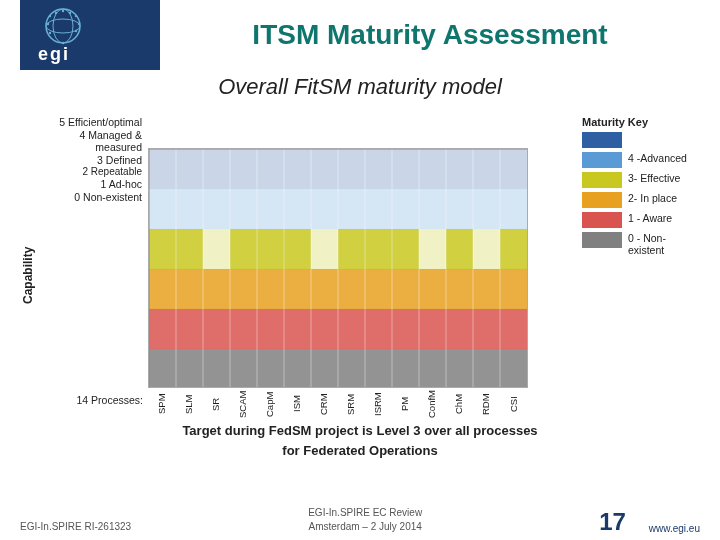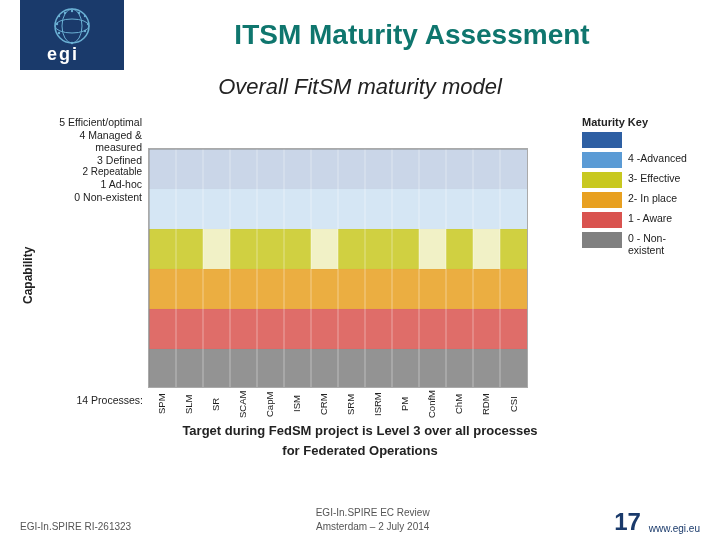--- a/index.html
+++ b/index.html
@@ -13,27 +13,27 @@
 
     
     .header {
       display: flex;
       align-items: center;
       background: #fff;
       height: 70px;
       padding: 0 20px;
     }
     .logo-area {
-      width: 104px;
+      width: 140px;
       height: 70px;
       background: #1a3a6b;
       display: flex;
       align-items: center;
-      justify-content: center;
       flex-shrink: 0;
+      padding-left: 8px;
     }
     .header-title {
       flex: 1;
       text-align: center;
       font-size: 28px;
       font-weight: bold;
       color: #0f766e;
     }
 
     
@@ -301,17 +301,17 @@
 </div>
 
 <div class="footer" style="position:absolute;bottom:0;left:0;right:0;display:flex;justify-content:space-between;align-items:flex-end;padding:0 20px 6px 20px;">
   <div class="footer-left">
     <div style="font-size:10px;color:#555;margin-top:35px;">EGI-In.SPIRE RI-261323</div>
   </div>
   <div class="footer-center" style="text-align:center;">
     <div style="font-size:10px;color:#555;">EGI-In.SPIRE EC Review</div>
     <div style="font-size:10px;color:#555;">Amsterdam – 2 July 2014</div>
   </div>
-  <div style="display:flex;align-items:flex-end;gap:8px;">
+  <div style="display:flex;align-items:flex-end;gap:23px;">
     <div style="font-size:24px;font-weight:bold;color:#1a3a6b;line-height:1;">17</div>
     <div style="font-size:10px;color:#1a3a6b;">www.egi.eu</div>
   </div>
 </div>
 
 </body></html>

